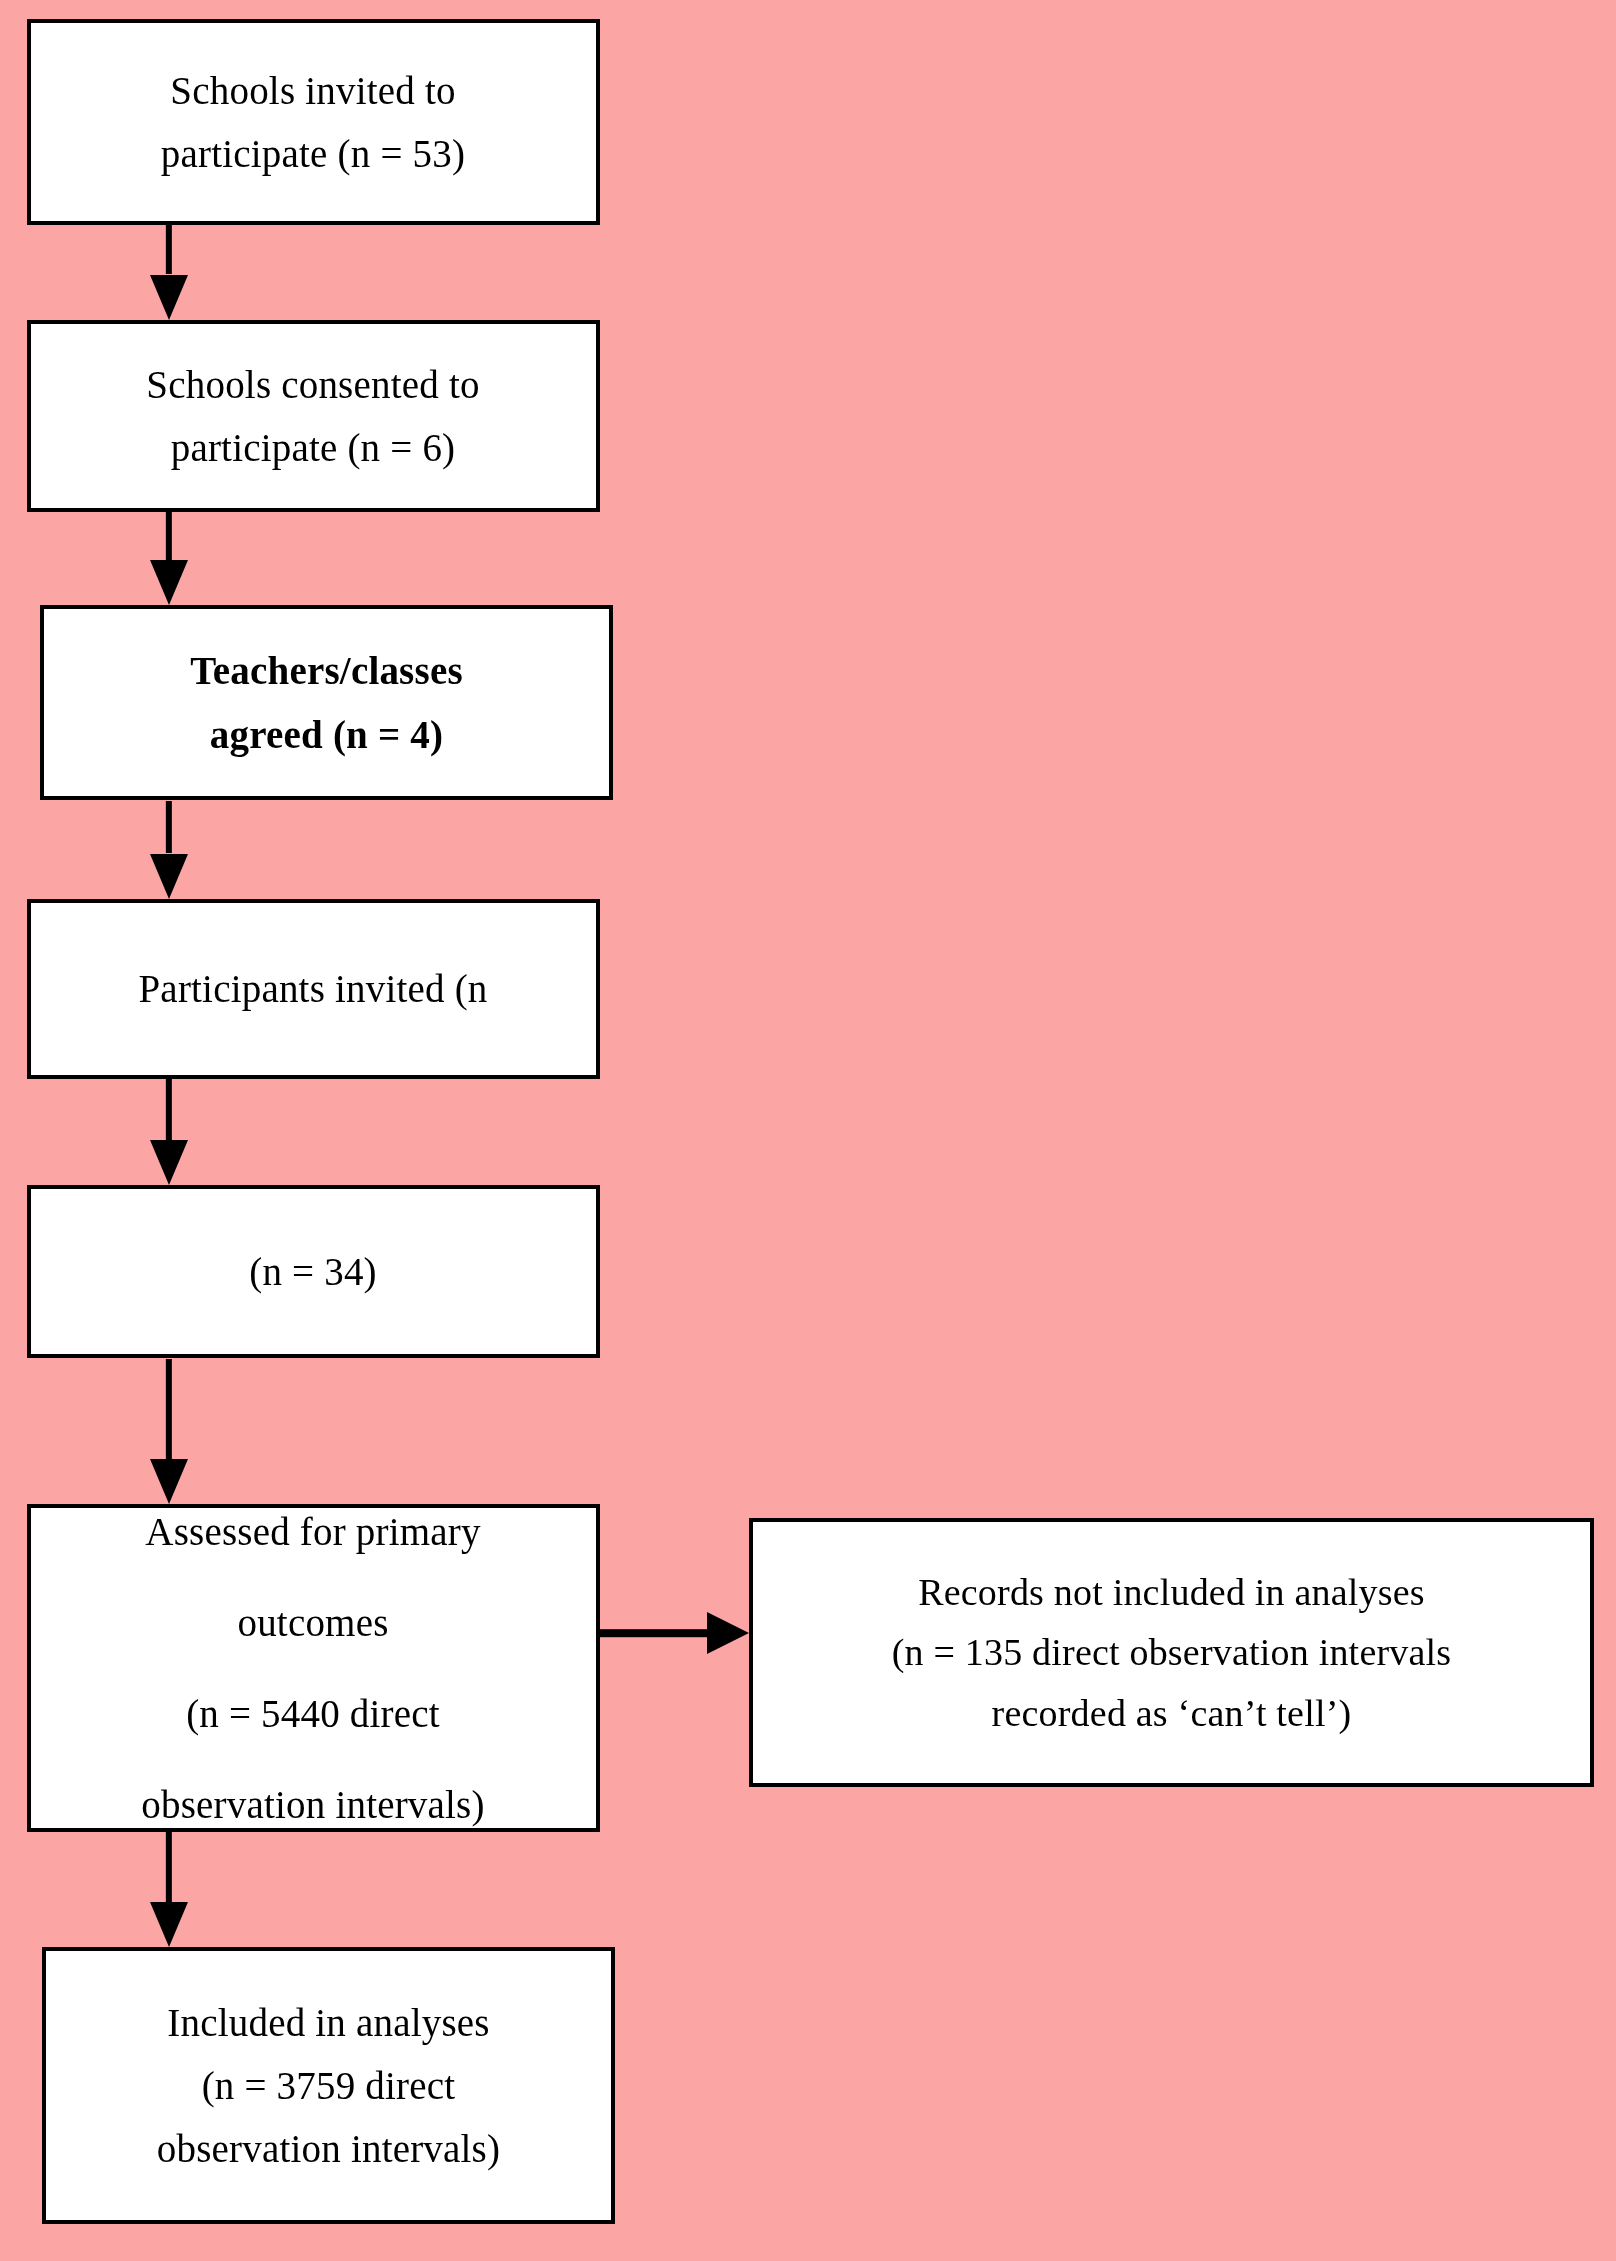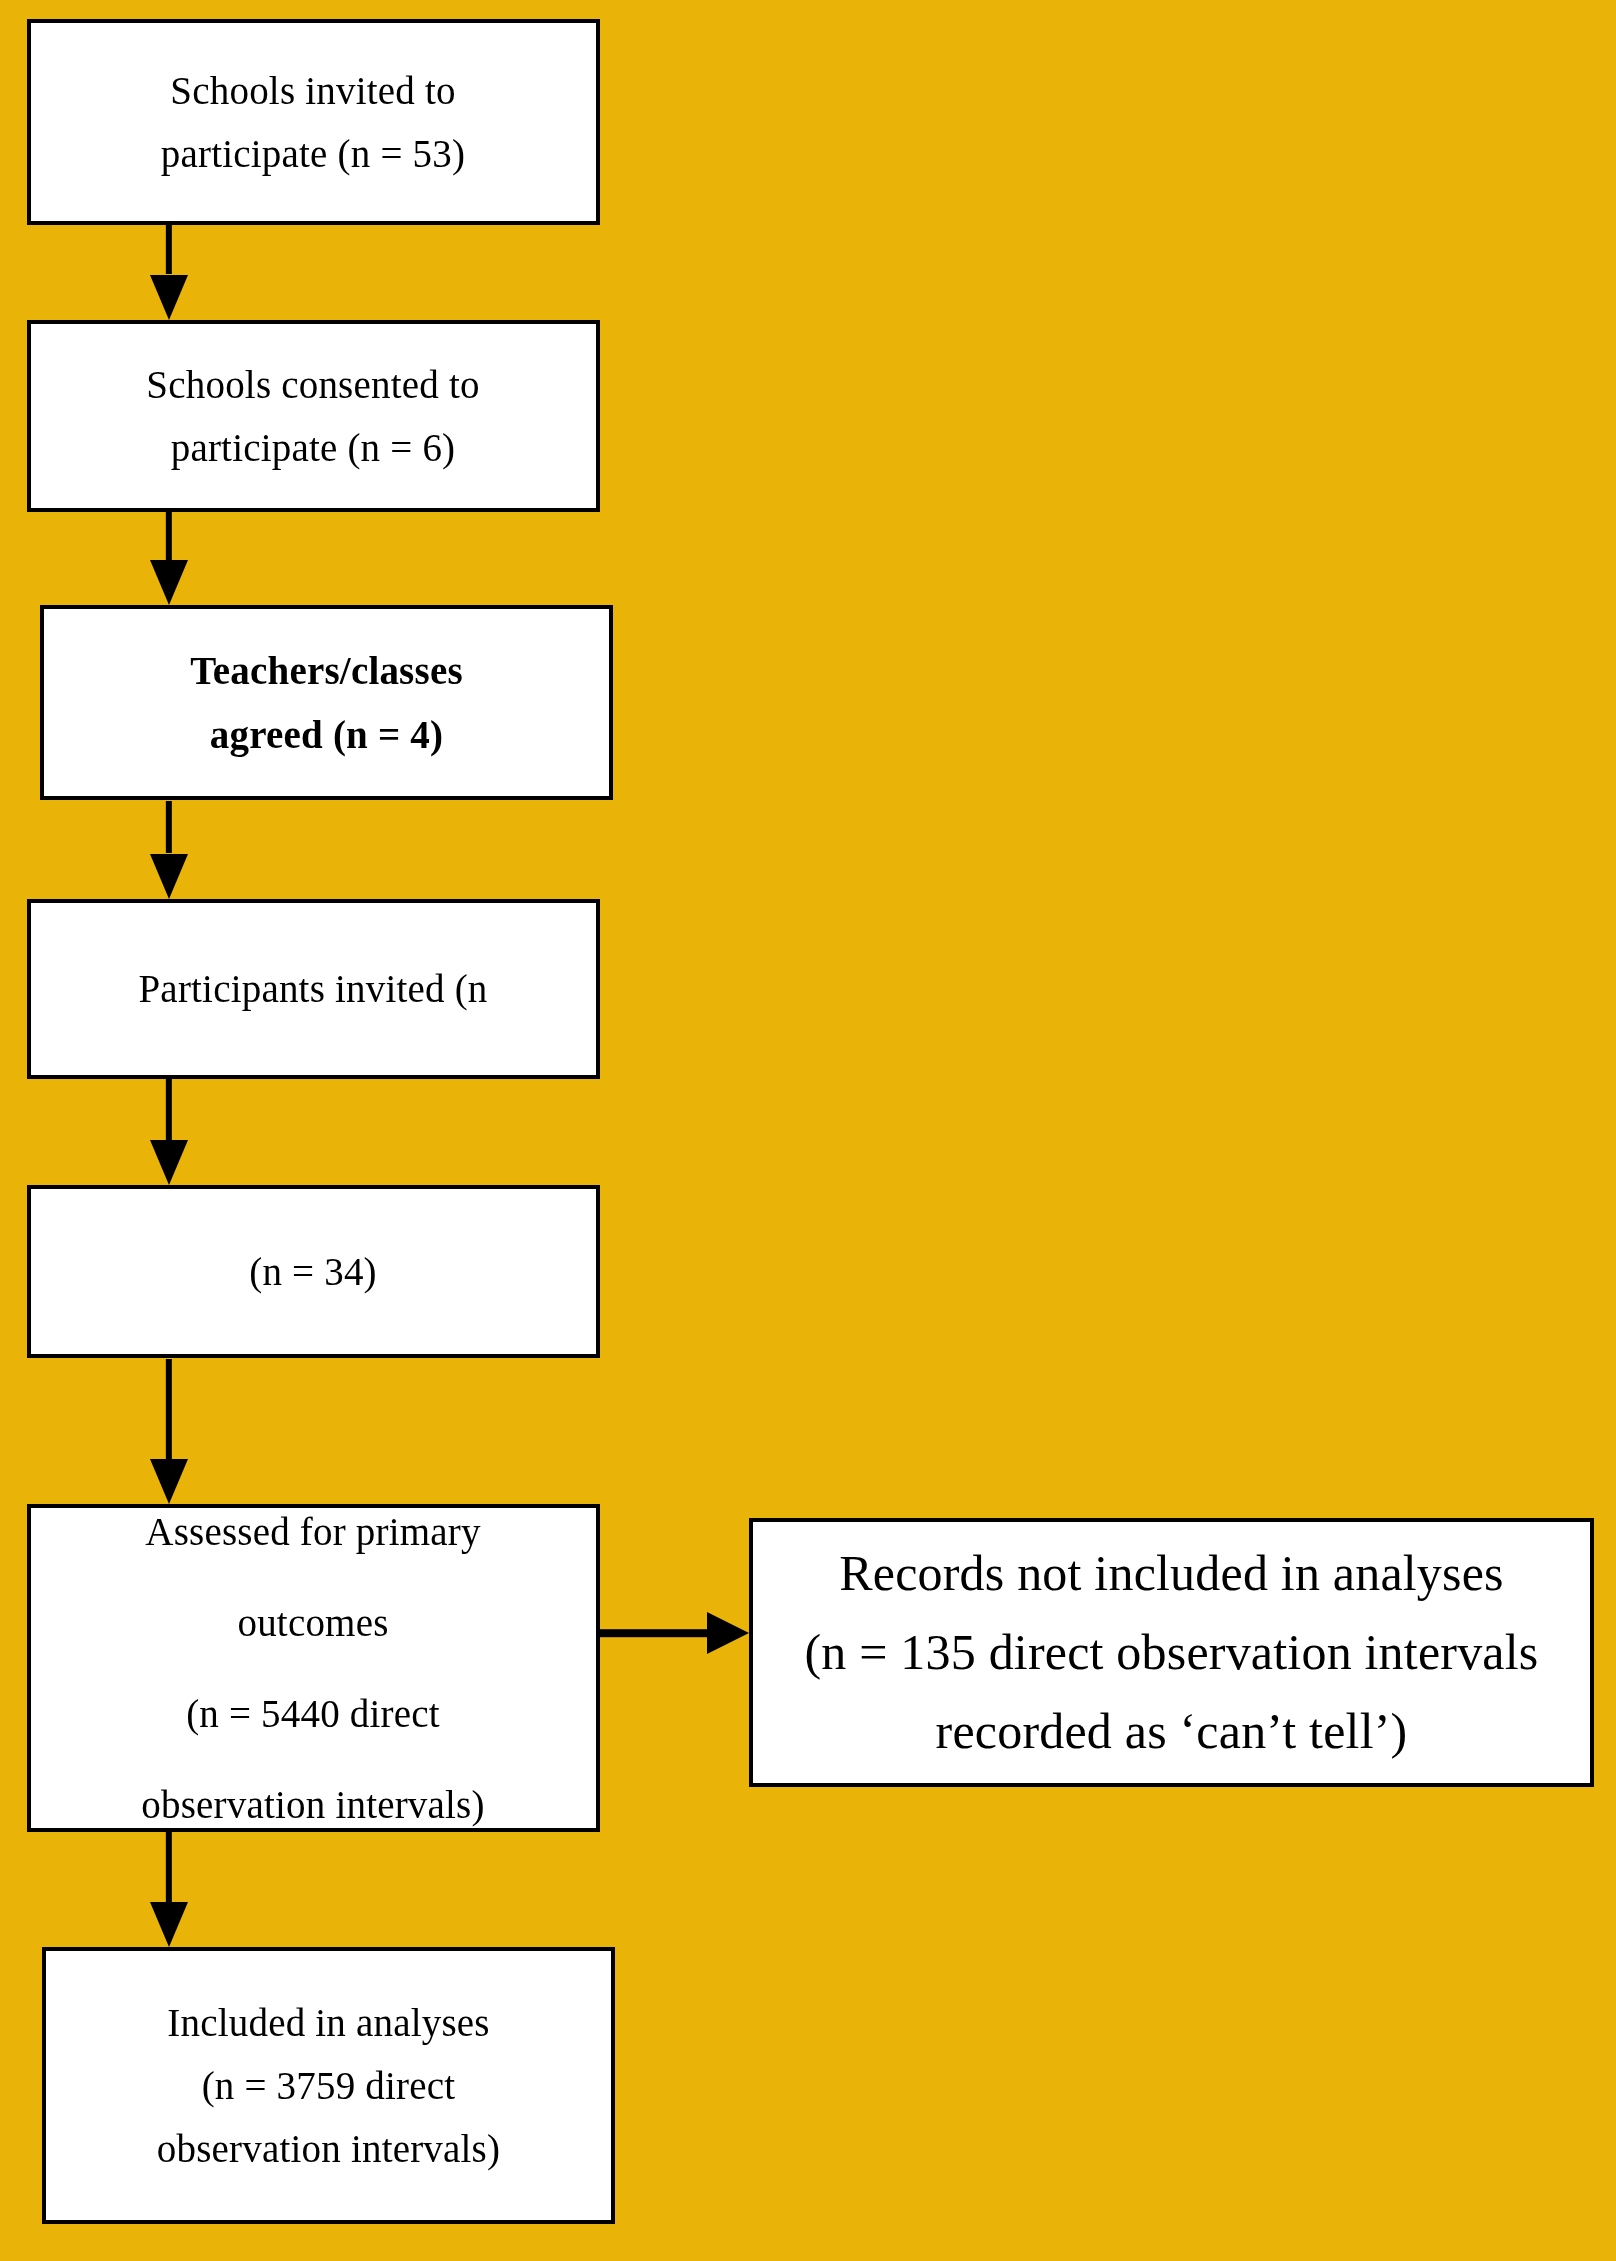--- a/index.html
+++ b/index.html
@@ -4,21 +4,21 @@
 <style>
   html, body {
     margin: 0;
     padding: 0;
     background: #ffffff;
   }
   #page {
     position: relative;
     width: 1617px;
     height: 2261px;
-    background: #eab308;
+    background: #fca5a5;
     font-family: "Liberation Serif", "DejaVu Serif", serif;
     color: #000000;
     overflow: hidden;
   }
   .node {
     position: absolute;
     box-sizing: border-box;
     border: 4.4px solid #000000;
     background: #ffffff;
     display: flex;
@@ -38,21 +38,21 @@
   
   #node-schools-invited   { left: 26.5px;  top: 19px;   width: 573px;  height: 206px; }
   #node-schools-consented { left: 26.5px;  top: 320px;  width: 573px;  height: 192px; }
   #node-teachers-agreed   { left: 40px;  top: 605px;  width: 573px;  height: 195px; font-weight: bold; }
   #node-participants-invited  { left: 26.5px; top: 899px; width: 573px; height: 180px; }
   #node-participants-consented{ left: 26.5px; top: 1185px; width: 573px; height: 173px; }
   #node-assessed-primary  { left: 26.5px;  top: 1504px; width: 573px;  height: 328px; gap: 28px; }
   #node-included-analyses { left: 42px;  top: 1947px; width: 573px;  height: 277px; }
   
   #node-records-excluded  { left: 749px; top: 1518px; width: 845px; height: 269px; }
-  #node-records-excluded .line { font-size: 50px; line-height: 1.58; }
+  #node-records-excluded .line { font-size: 38px; line-height: 1.58; }
 
   
   .arrow-v {
     position: absolute;
     width: 0;
   }
   .arrow-v .shaft {
     position: absolute;
     left: 50%;
     top: 0;

